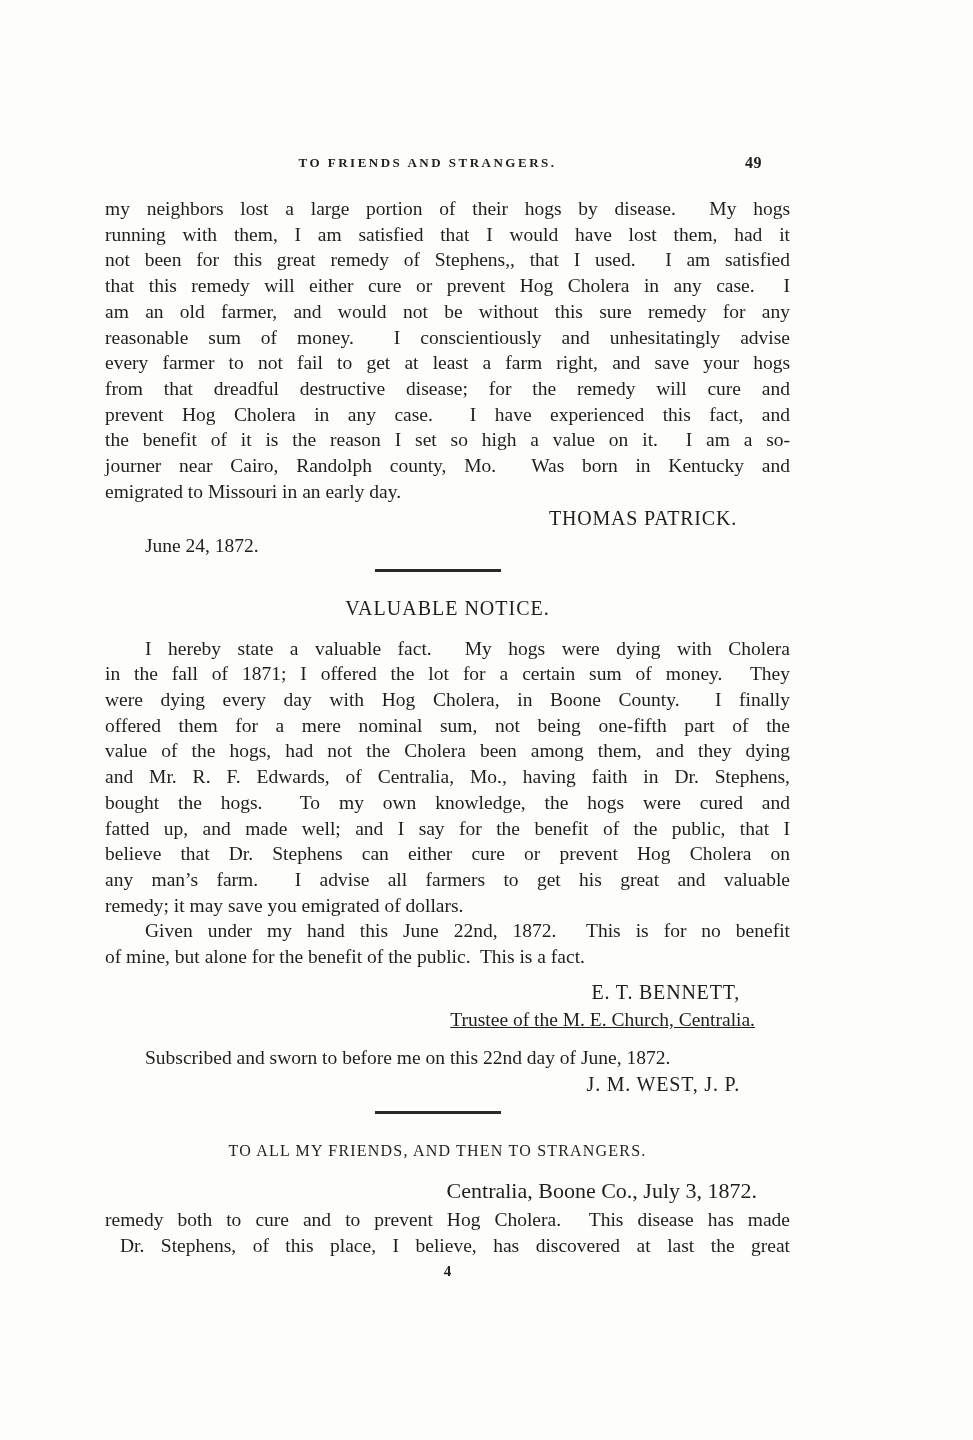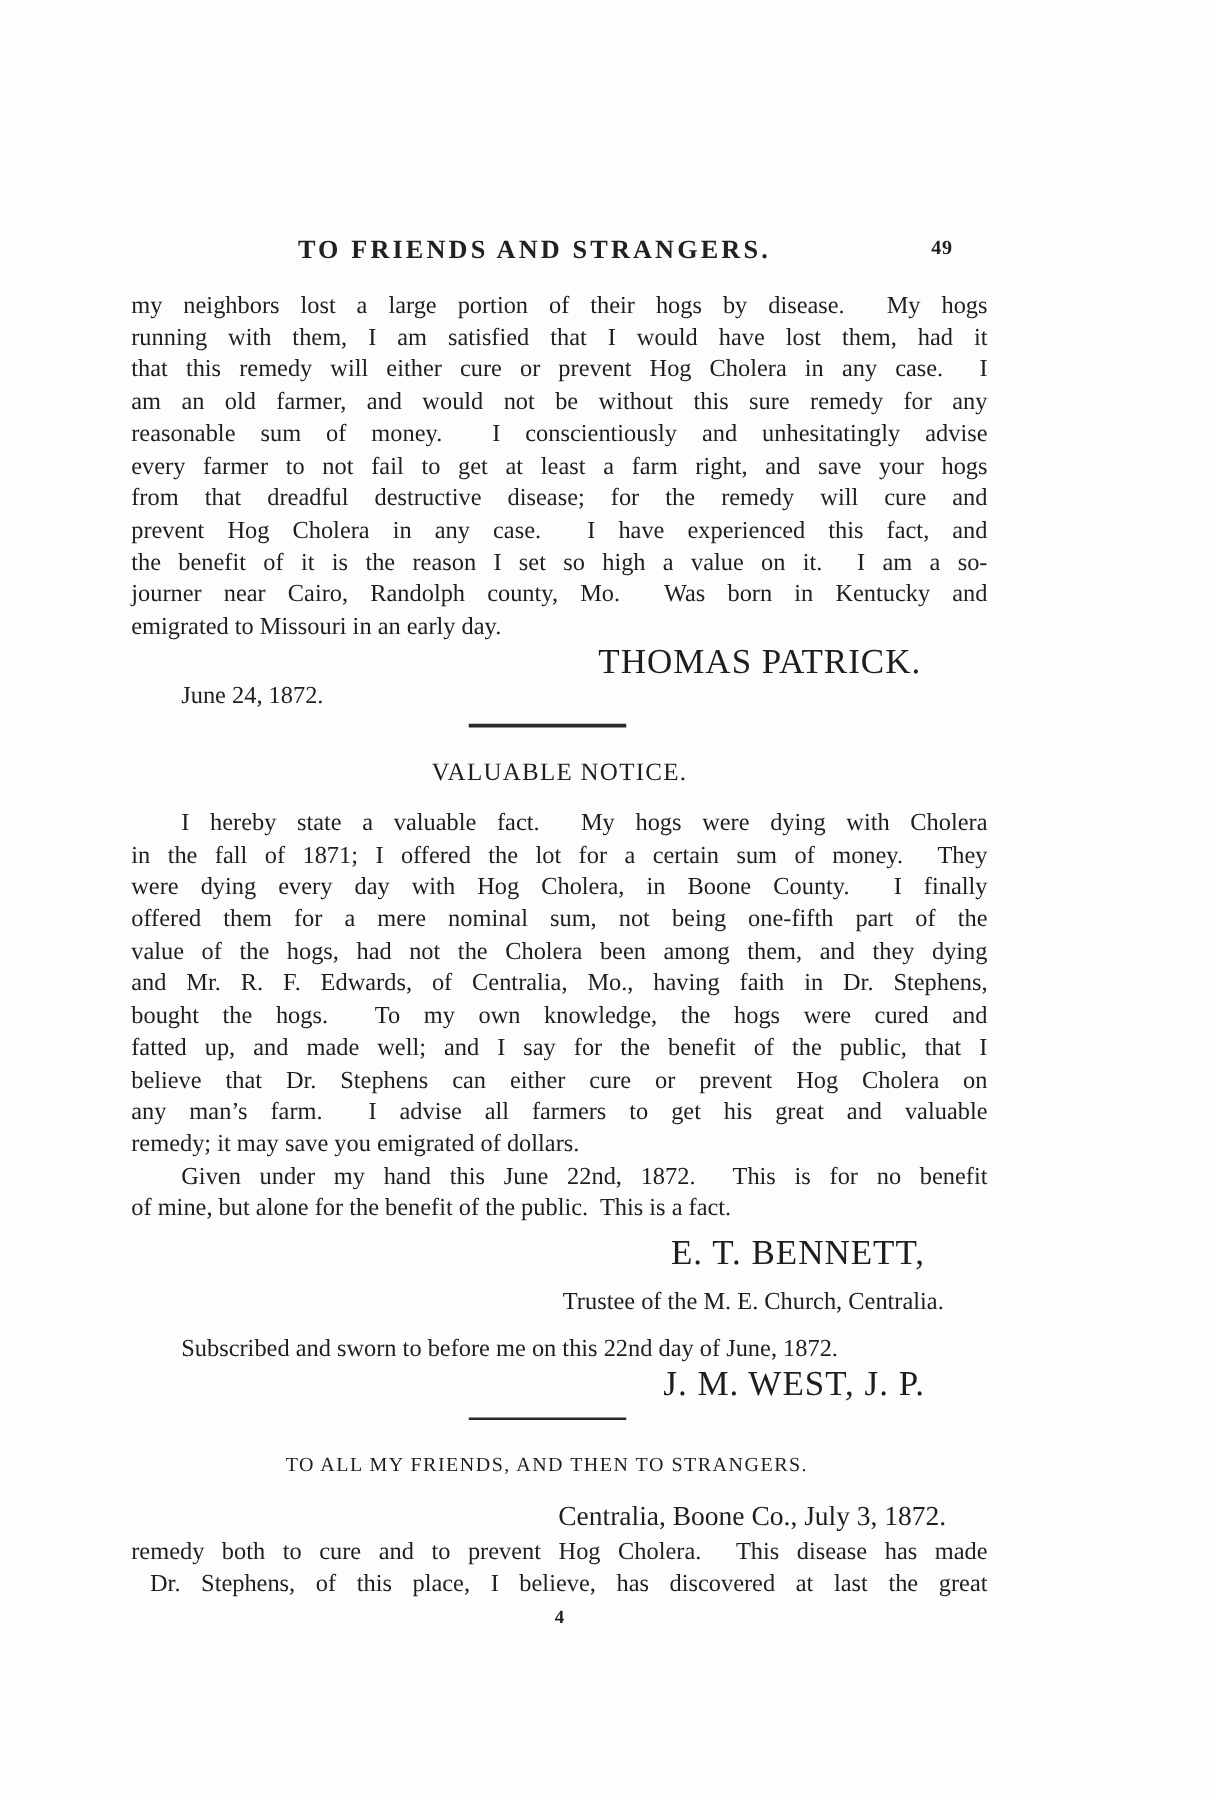--- a/index.html
+++ b/index.html
@@ -26,44 +26,43 @@
     width: 685px;
   }
   .running-head {
     position: relative;
     height: 26px;
     line-height: 26px;
   }
   .running-title {
     text-align: center;
     padding-right: 40px;
-    font-size: 21px;
+    font-size: 13px;
     font-weight: bold;
     letter-spacing: 2.5px;
     color: #232120;
-    margin-top: 36px;
   }
   .page-number {
     position: absolute;
     right: 28px;
     top: 0;
     font-size: 16px;
     font-weight: bold;
     letter-spacing: 0.5px;
   }
   .para .line {
     text-align: justify;
     text-align-last: justify;
   }
   .para .line.endline {
     text-align-last: left;
   }
   .signature {
     text-align: right;
-    font-size: 28px;
+    font-size: 20px;
     line-height: 27px;
     letter-spacing: 0.8px;
   }
   .byline {
     text-align: right;
     font-size: 19.5px;
     line-height: 26px;
   }
   .dateline-left {
     font-size: 19.5px;
@@ -106,20 +105,21 @@
 <div class="page">
   <div class="text-column">
     <div class="running-head">
       <div class="running-title">TO FRIENDS AND STRANGERS.</div>
       <div class="page-number">49</div>
     </div>
 
   <div class="para" style="margin-top: 20px;">
         <div class="line">my neighbors lost a large portion of their hogs by disease.&nbsp; My hogs</div>
         <div class="line">running with them, I am satisfied that I would have lost them, had it</div>
+        <div class="line">not been for this great remedy of Stephens,, that I used.&nbsp; I am satisfied</div>
         <div class="line">that this remedy will either cure or prevent Hog Cholera in any case.&nbsp; I</div>
         <div class="line">am an old farmer, and would not be without this sure remedy for any</div>
         <div class="line">reasonable sum of money.&nbsp; I conscientiously and unhesitatingly advise</div>
         <div class="line">every farmer to not fail to get at least a farm right, and save your hogs</div>
         <div class="line">from that dreadful destructive disease; for the remedy will cure and</div>
         <div class="line">prevent Hog Cholera in any case.&nbsp; I have experienced this fact, and</div>
         <div class="line">the benefit of it is the reason I set so high a value on it.&nbsp; I am a so-</div>
         <div class="line">journer near Cairo, Randolph county, Mo.&nbsp; Was born in Kentucky and</div>
         <div class="line endline">emigrated to Missouri in an early day.</div>
       </div>
@@ -138,21 +138,21 @@
         <div class="line">fatted up, and made well; and I say for the benefit of the public, that I</div>
         <div class="line">believe that Dr. Stephens can either cure or prevent Hog Cholera on</div>
         <div class="line">any man’s farm.&nbsp; I advise all farmers to get his great and valuable</div>
         <div class="line endline">remedy; it may save you emigrated of dollars.</div>
       </div>
       <div class="para" style="margin-top: 0px;">
         <div class="line" style="text-indent: 40px;">Given under my hand this June 22nd, 1872.&nbsp; This is for no benefit</div>
         <div class="line endline">of mine, but alone for the benefit of the public.&nbsp; This is a fact.</div>
       </div>
       <div class="signature" style="margin-top: 9px; padding-right: 50px;">E. T. BENNETT,</div>
-      <div class="byline" style="margin-top: 13px; padding-right: 35px;">Trustee of the M. E. Church, Centralia.</div>
+      <div class="byline" style="margin-top: 1px; padding-right: 35px; text-decoration: underline;">Trustee of the M. E. Church, Centralia.</div>
       <div class="para" style="margin-top: 12px;">
         <div class="line endline" style="text-indent: 40px;">Subscribed and sworn to before me on this 22nd day of June, 1872.</div>
       </div>
       <div class="signature" style="margin-top: 1px; padding-right: 50px;">J. M. WEST, J. P.</div>
       <div class="rule" style="margin-top: 13px;"></div>
       <div class="heading2" style="margin-top: 23px;">TO ALL MY FRIENDS, AND THEN TO STRANGERS.</div>
       <div class="dateline-right" style="margin-top: 14px; padding-right: 33px;">Centralia, Boone Co., July 3, 1872.</div>
       <div class="para" style="margin-top: 3px;">
         <div class="line">remedy both to cure and to prevent Hog Cholera.&nbsp; This disease has made</div>
         <div class="line" style="text-indent: 15px;">Dr. Stephens, of this place, I believe, has discovered at last the great</div>

